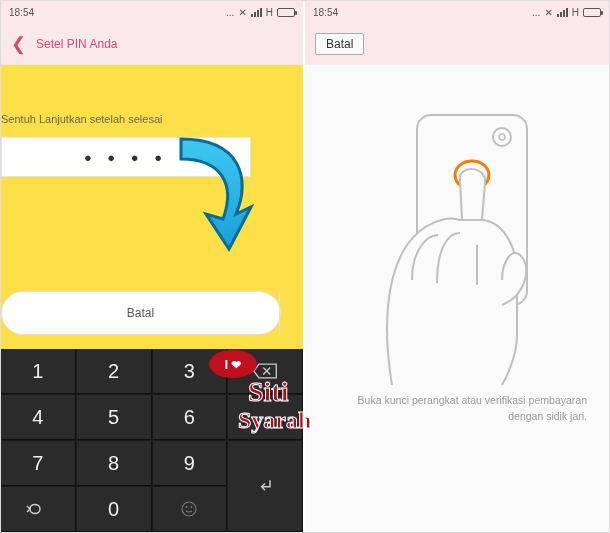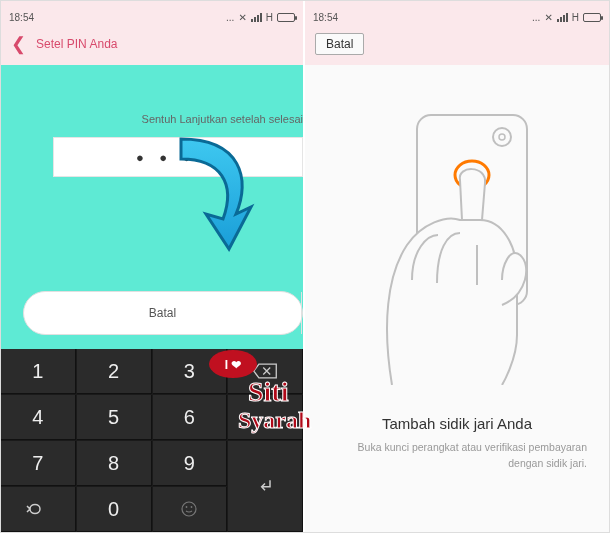--- a/index.html
+++ b/index.html
@@ -1,32 +1,32 @@
 <!DOCTYPE html>
 <html><head>
 <meta charset="utf-8">
 <style>
   * { box-sizing: border-box; margin: 0; padding: 0; }
   body { width: 610px; height: 533px; display: flex; font-family: -apple-system, Helvetica, Arial, sans-serif; background: #fff; border: 1px solid #ddd; }
   .screen { width: 50%; height: 100%; display: flex; flex-direction: column; position: relative; }
   .screen-left { border-right: 2px solid #fff; }
 
   
-  .status-bar { height: 22px; background: #fbe8eb; display: flex; align-items: flex-end; padding: 0 8px; font-size: 10px; color: #555; }
+  .status-bar { height: 22px; background: #fbe8eb; display: flex; align-items: center; padding: 0 8px; font-size: 10px; color: #555; }
   .status-time { font-weight: 500; }
   .status-right { margin-left: auto; display: flex; align-items: center; gap: 4px; }
 
   
   .title-bar { height: 42px; background: #fbe8eb; display: flex; align-items: center; padding: 0 10px; gap: 10px; }
   .back-chevron { color: #d84a6c; font-size: 18px; }
   .title-text { color: #d84a6c; font-size: 12px; font-weight: 500; }
   .batal-btn { background: #fafafa; border: 1px solid #aaa; border-radius: 2px; padding: 3px 10px; font-size: 12px; color: #333; font-weight: 500; }
 
   
-  .pin-area { flex: 1; background: #5eead4; display: flex; flex-direction: column; align-items: flex-end; padding-top: 48px; position: relative; }
+  .pin-area { flex: 1; background: #fde047; display: flex; flex-direction: column; align-items: flex-start; padding-top: 48px; position: relative; }
   .pin-instruction { font-size: 11px; color: #666; margin-bottom: 12px; }
   .pin-box { width: 250px; height: 40px; background: #fff; border: 1px solid #e5e5e5; display: flex; align-items: center; justify-content: center; font-size: 13px; letter-spacing: 6px; color: #333; font-weight: bold; }
 
   
   .arrow-wrap { position: absolute; top: 64px; left: 150px; width: 120px; height: 130px; pointer-events: none; }
 
   
   .pin-actions { margin-top: auto; width: 280px; height: 44px; background: #fff; border: 1px solid #e0e0e0; border-radius: 22px; display: flex; margin-bottom: 14px; }
   .pin-action { flex: 1; display: flex; align-items: center; justify-content: center; font-size: 12px; color: #555; }
   .pin-action:first-child { border-right: 1px solid #e0e0e0; }
@@ -182,16 +182,15 @@
         <ellipse cx="120" cy="70" rx="17" ry="14" fill="none" stroke="#ff7a00" stroke-width="3"></ellipse>
 
         <path d="M108 75 C105 60 135 60 133 78 L130 115 L110 115 Z" fill="#fafafa" stroke="#bfbfbf" stroke-width="2"></path>
 
         <path d="M40 280 C30 220 35 170 55 140 C70 118 95 110 108 115 L128 115 C150 115 165 140 165 170 L165 230 C165 255 150 280 150 280" fill="#fafafa" stroke="#bfbfbf" stroke-width="2"></path>
         <path d="M60 175 C60 145 75 130 86 130 M85 178 C85 145 95 128 108 128 M125 140 L125 180" fill="none" stroke="#bfbfbf" stroke-width="2"></path>
 
         <path d="M150 200 C175 190 180 160 168 150 C158 142 150 160 150 175" fill="#fafafa" stroke="#bfbfbf" stroke-width="2"></path>
       </svg>
     </div>
-    <div class="fp-title">Tambah sidik jari Anda</div>
     <div class="fp-sub">Buka kunci perangkat atau verifikasi pembayaran dengan sidik jari.</div>
   </div>
 </div>
 
 </body></html>

